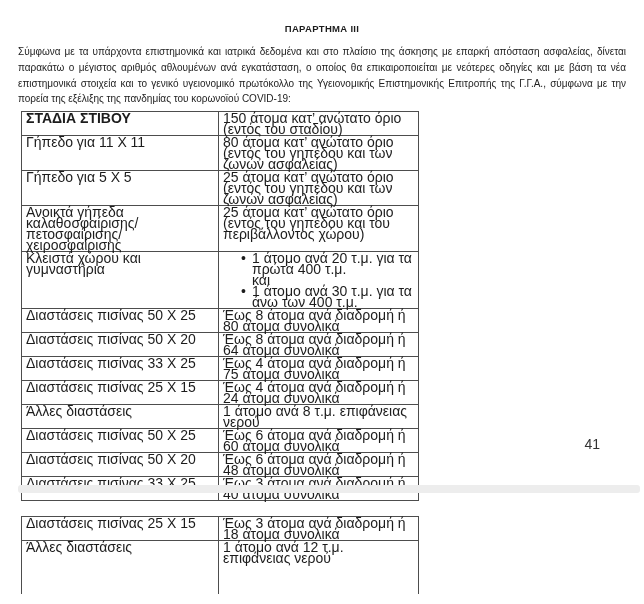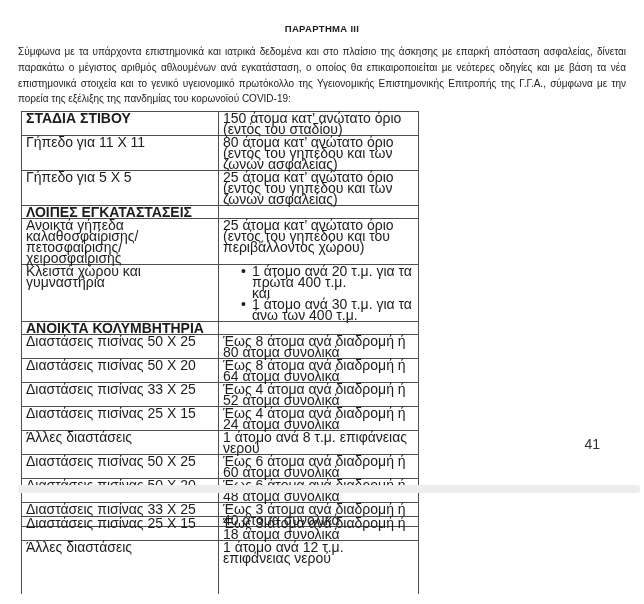--- a/index.html
+++ b/index.html
@@ -62,55 +62,47 @@
       </tr>
       <tr>
         <td class="c-left">Γήπεδο για 11 Χ 11</td>
         <td class="c-right">80 άτομα κατ’ ανώτατο όριο (εντός του γηπέδου και των ζωνών ασφαλείας)</td>
       </tr>
       <tr>
         <td class="c-left">Γήπεδο για 5 Χ 5</td>
         <td class="c-right">25 άτομα κατ’ ανώτατο όριο (εντός του γηπέδου και των ζωνών ασφαλείας)</td>
       </tr>
       <tr>
-        <td class="c-left bold">ΛΟΙΠΕΣ ΕΓΚΑΤΑΣΤΑΣΕΙΣ</td>
-        <td class="c-right"></td>
-      </tr>
-      <tr>
         <td class="c-left">Ανοικτά γήπεδα καλαθοσφαίρισης/πετοσφαίρισης/χειροσφαίρισης</td>
         <td class="c-right">25 άτομα κατ’ ανώτατο όριο (εντός του γηπέδου και του περιβάλλοντος χώρου)</td>
       </tr>
       <tr>
         <td class="c-left">Κλειστά χώρου και γυμναστήρια</td>
         <td class="c-right">
           <div class="bullet-item">
             <span class="bullet-marker">•</span>
             <span class="bullet-text">1 άτομο ανά 20 τ.μ. για τα πρώτα 400 τ.μ.<br>και</span>
           </div>
           <div class="bullet-item">
             <span class="bullet-marker">•</span>
             <span class="bullet-text">1 άτομο ανά 30 τ.μ. για τα άνω των 400 τ.μ.</span>
           </div>
         </td>
       </tr>
       <tr>
-        <td class="c-left bold">ΑΝΟΙΚΤΑ ΚΟΛΥΜΒΗΤΗΡΙΑ</td>
-        <td class="c-right"></td>
-      </tr>
-      <tr>
         <td class="c-left">Διαστάσεις πισίνας 50 Χ 25</td>
         <td class="c-right">Έως 8 άτομα ανά διαδρομή ή 80 άτομα συνολικά</td>
       </tr>
       <tr>
         <td class="c-left">Διαστάσεις πισίνας 50 Χ 20</td>
         <td class="c-right">Έως 8 άτομα ανά διαδρομή ή 64 άτομα συνολικά</td>
       </tr>
       <tr>
         <td class="c-left">Διαστάσεις πισίνας 33 Χ 25</td>
-        <td class="c-right">Έως 4 άτομα ανά διαδρομή ή 52 άτομα συνολικά</td>
+        <td class="c-right">Έως 4 άτομα ανά διαδρομή ή 75 άτομα συνολικά</td>
       </tr>
       <tr>
         <td class="c-left">Διαστάσεις πισίνας 25 Χ 15</td>
         <td class="c-right">Έως 4 άτομα ανά διαδρομή ή 24 άτομα συνολικά</td>
       </tr>
       <tr>
         <td class="c-left">Άλλες διαστάσεις</td>
         <td class="c-right">1 άτομο ανά 8 τ.μ. επιφάνειας νερού</td>
       </tr>
       <tr>

